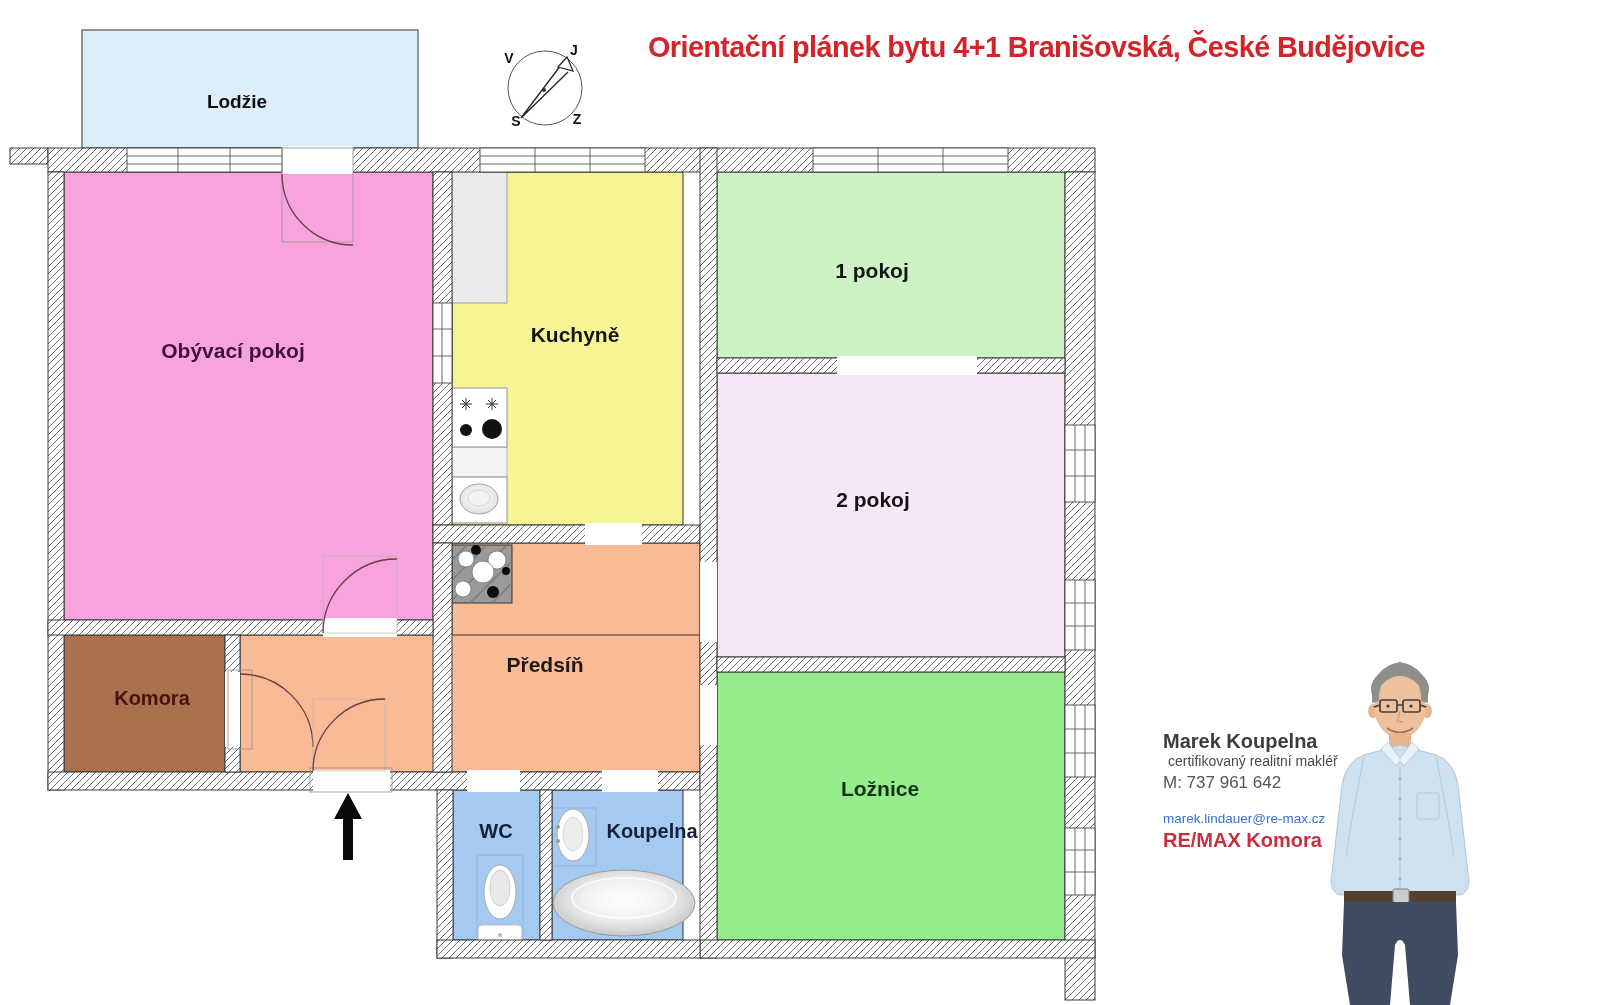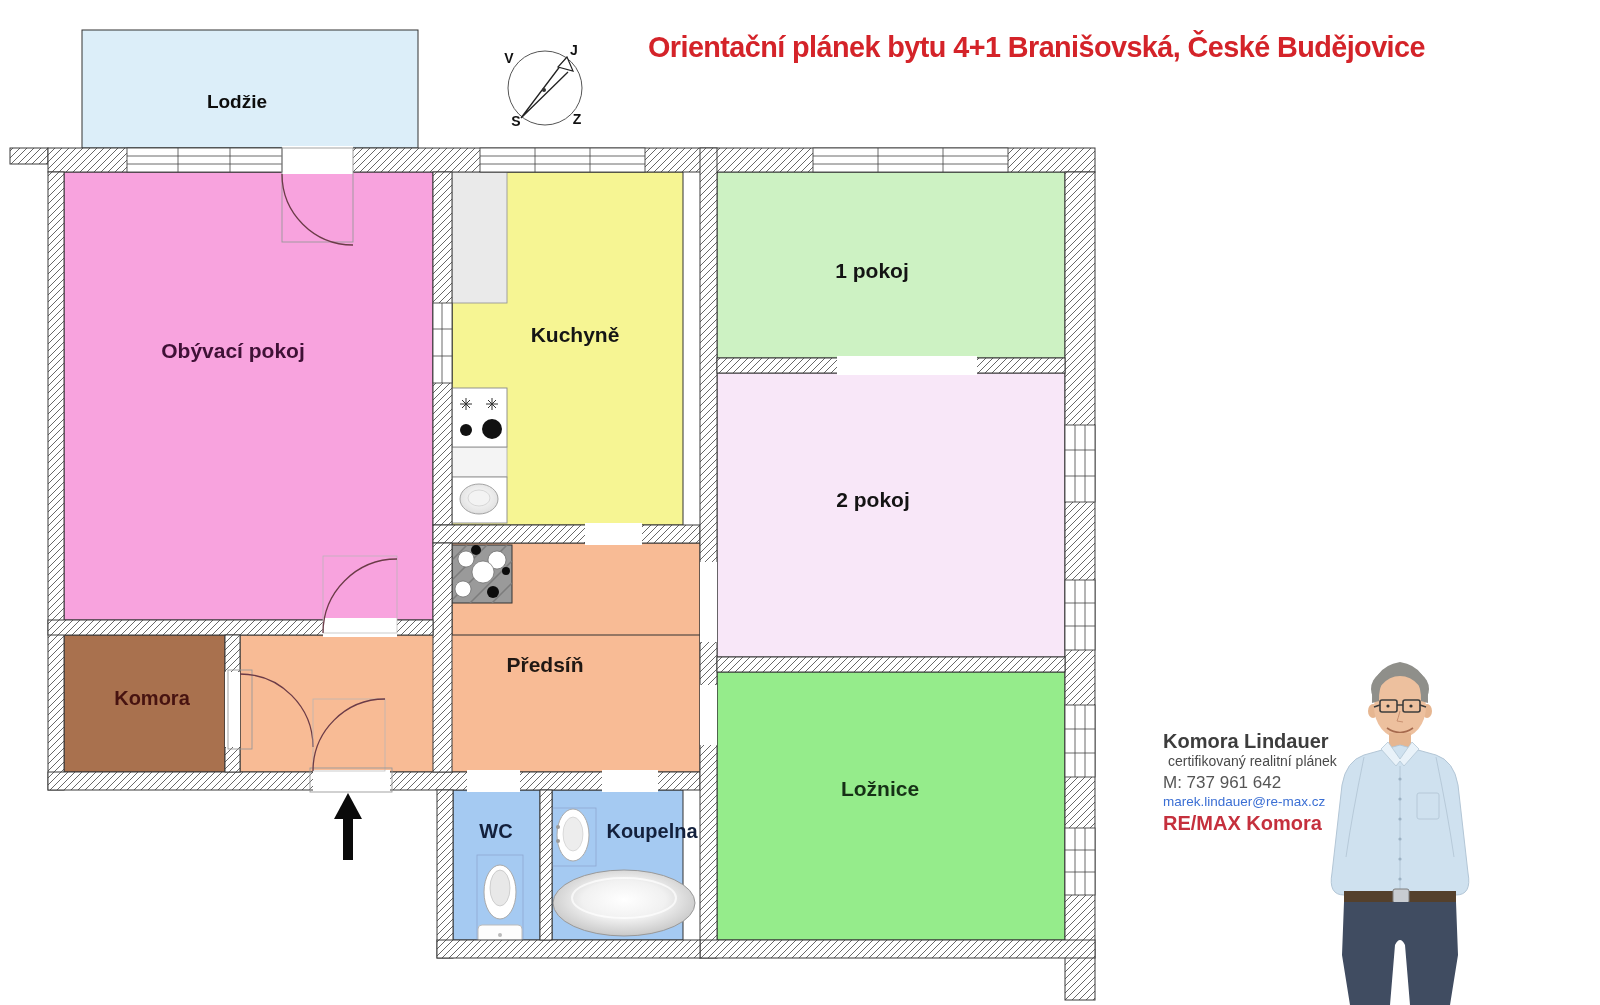--- a/index.html
+++ b/index.html
@@ -23,21 +23,21 @@
   
   .logo{position:absolute;left:4px;top:56px;font-size:64px;font-weight:bold;
         letter-spacing:-4px;line-height:1.1;white-space:nowrap;}
   .logo .red{color:var(--logoRed,#e02430);}
   .logo .blue{color:var(--logoBlue,#1743a5);font-size:70px;}
   
   .agent{position:absolute;left:1163px;top:730px;line-height:1.12;}
   .agent-name{font-size:20px;font-weight:bold;color:#3d3d3d;}
   .agent-role{font-size:14px;color:#4a4a4a;margin-left:5px;margin-top:2px;}
   .agent-phone{font-size:17px;color:#555;margin-top:3px;}
-  .agent-email{font-size:13.5px;color:var(--email,#3b6fd4);margin-top:2px;}
+  .agent-email{font-size:13.5px;color:var(--email,#3b6fd4);margin-top:19px;}
   .agent-office{font-size:20px;font-weight:bold;color:var(--office,#c5303d);margin-top:3px;}
   .photo{position:absolute;left:1300px;top:645px;}
 </style>
 </head>
 <body>
 
 <div class="stage">
 
   <svg width="1130" height="1005" viewBox="0 0 1130 1005" style="position:absolute;left:0;top:0;">
     <defs>
@@ -234,22 +234,22 @@
       <text x="574" y="55" font-size="14" font-weight="bold" fill="#111" text-anchor="middle">J</text>
       <text x="516" y="126" font-size="14" font-weight="bold" fill="#111" text-anchor="middle">S</text>
       <text x="577" y="124" font-size="14" font-weight="bold" fill="#111" text-anchor="middle">Z</text>
     </g>
   </svg>
 
 
   <div class="title">Orientační plánek bytu 4+1 Branišovská, České Budějovice</div>
 
   <div class="agent">
-    <div class="agent-name">Komora Lindauer</div>
-    <div class="agent-role">certifikovaný realitní plánek</div>
+    <div class="agent-name">Marek Koupelna</div>
+    <div class="agent-role">certifikovaný realitní makléř</div>
     <div class="agent-phone">M: 737 961 642</div>
     <div class="agent-email">marek.lindauer@re-max.cz</div>
     <div class="agent-office">RE/MAX Komora</div>
   </div>
 
   <svg class="photo" width="200" height="360" viewBox="0 0 200 360">
     <ellipse cx="100" cy="44" rx="29" ry="22" fill="#8f8f8a"></ellipse>
     <ellipse cx="73" cy="66" rx="5" ry="7" fill="#e6b691"></ellipse>
     <ellipse cx="127" cy="66" rx="5" ry="7" fill="#e6b691"></ellipse>
     <ellipse cx="100" cy="62" rx="26" ry="31" fill="#edc09e"></ellipse>

